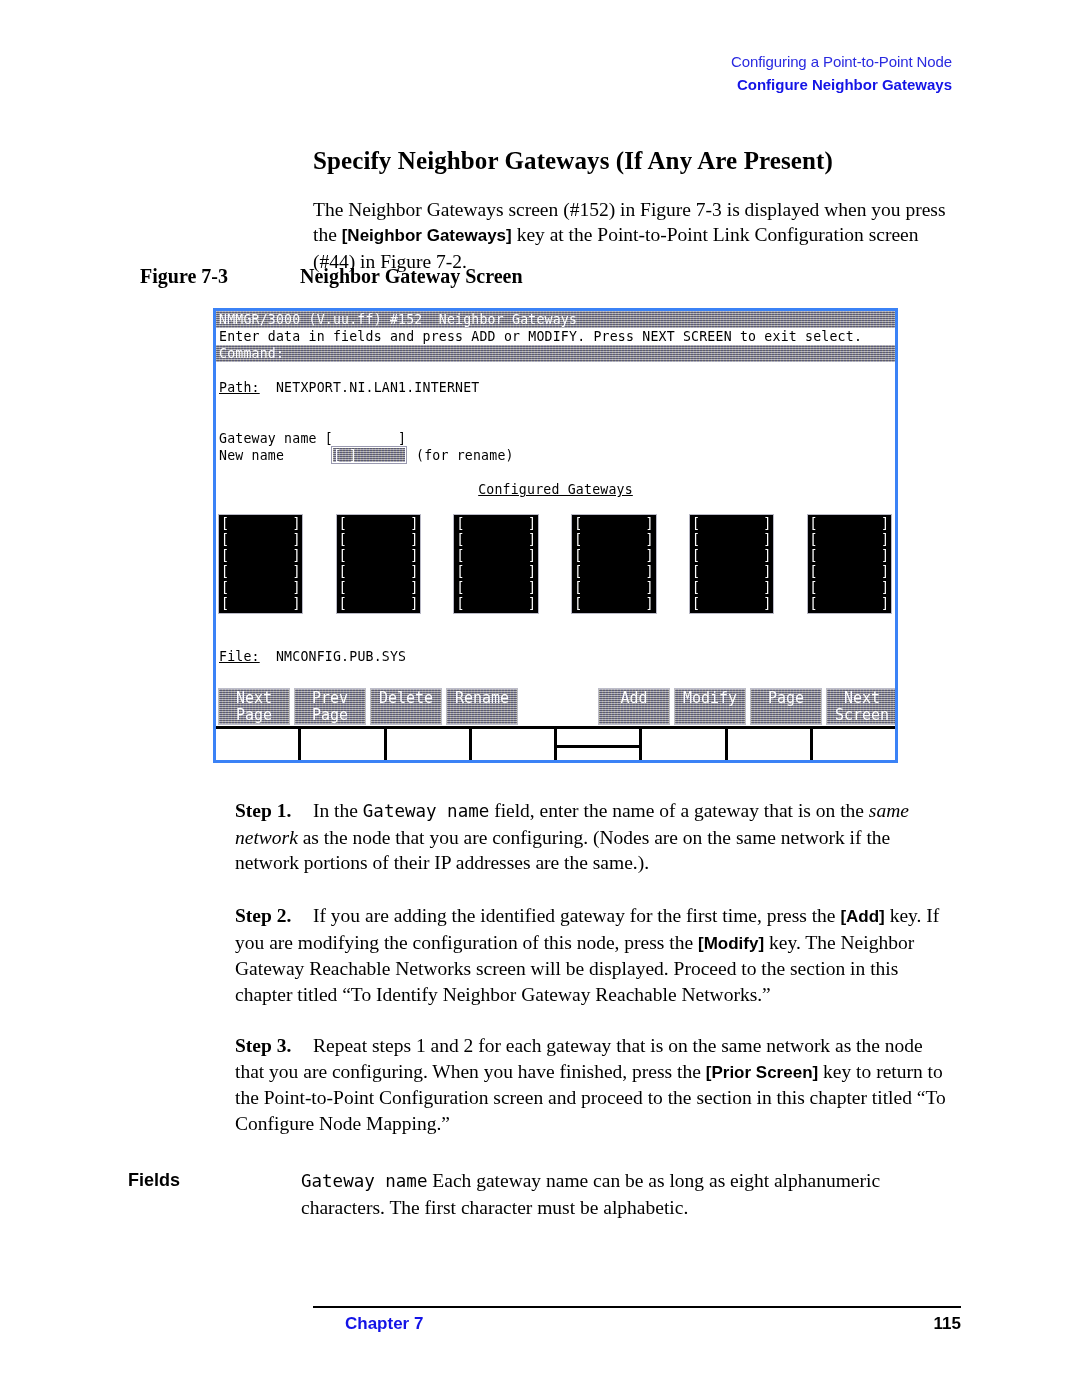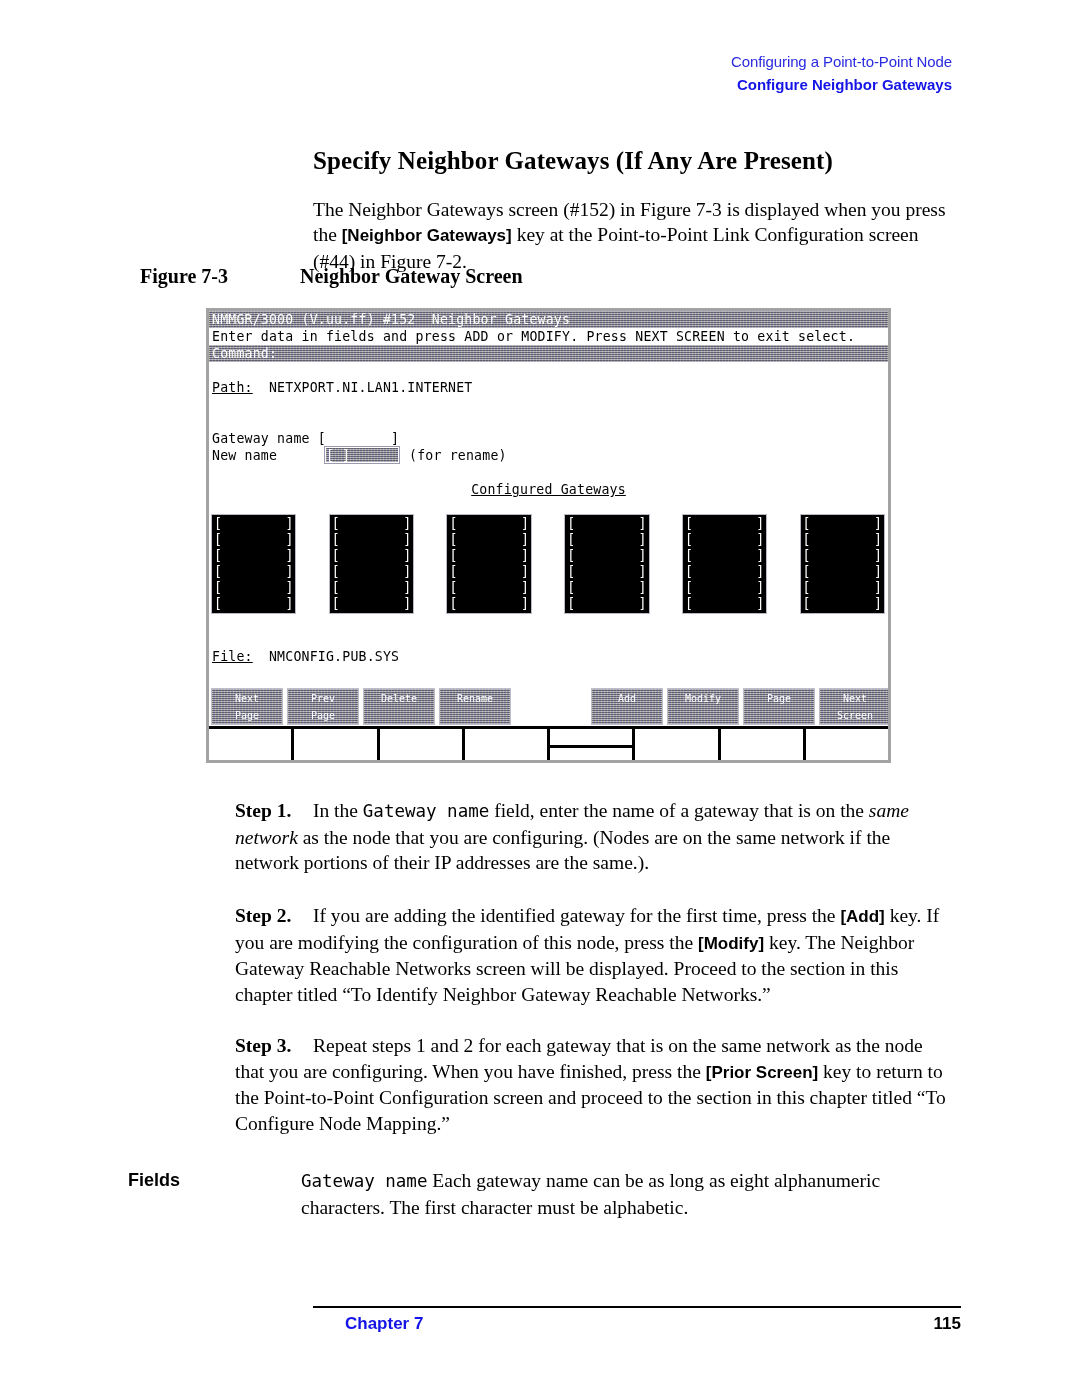--- a/index.html
+++ b/index.html
@@ -74,25 +74,25 @@
     font-size: 20px;
   }
   .fig-caption .fig-num {
     display: inline-block;
     width: 160px;
   }
 
   
   .term-wrap {
     position: absolute;
-    left: 206px;
+    left: 213px;
     top: 308px;
     width: 685px;
     height: 455px;
-    border: 3px solid #a3a3a3;
+    border: 3px solid #3b82f6;
     background: #ffffff;
     box-sizing: border-box;
   }
   .term-screen {
     position: relative;
     width: 100%;
     height: 418px;
     background: #ffffff;
     box-sizing: border-box;
     overflow: hidden;
@@ -194,21 +194,21 @@
     width: 676px;
     height: 36px;
   }
   .fkey {
     position: absolute;
     top: 0;
     width: 70px;
     height: 35px;
     box-sizing: border-box;
     font-family: "DejaVu Sans Mono", monospace;
-    font-size: 10px;
+    font-size: 15px;
     line-height: 17px;
     text-align: center;
     color: #fff;
     padding-top: 1px;
     outline: 1px solid #bdbdc9;
   }
   .fkey span { display: block; white-space: pre; }
 
   
   .fstrip {

